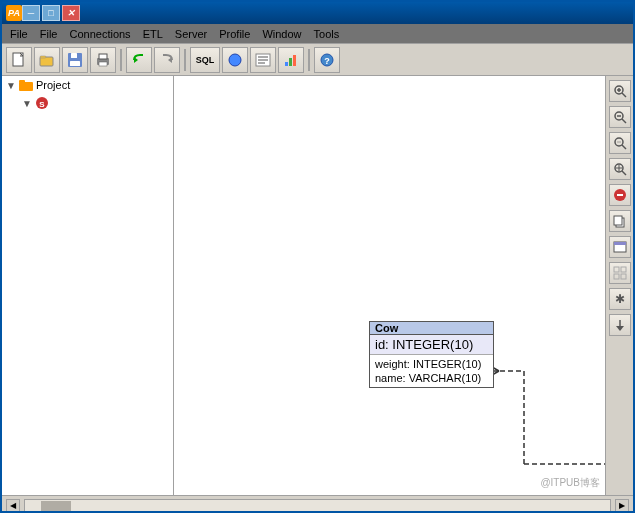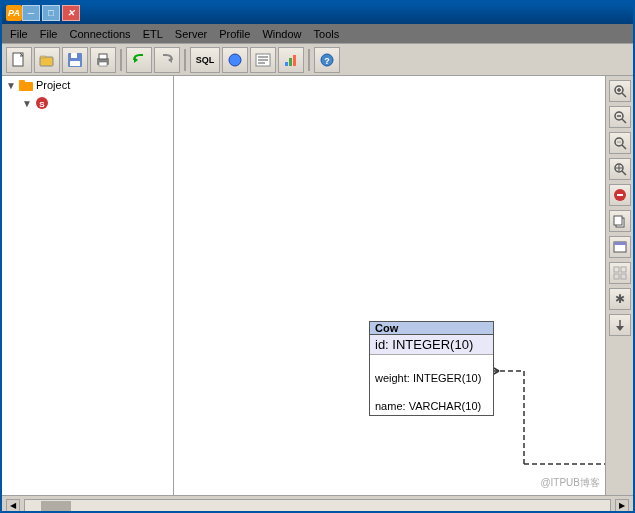--- a/index.html
+++ b/index.html
@@ -160,21 +160,20 @@
       padding: 2px 5px;
       font-size: 13px;
       border-bottom: 1px solid #aaa;
     }
     .er-table-fields {
       padding: 2px 5px;
       font-size: 11px;
     }
     .er-table-field {
       padding: 1px 0;
-      margin-top: 14px;
     }
 
     
     .right-sidebar {
       width: 28px;
       background: #d4d0c8;
       border-left: 1px solid #a0a0a0;
       display: flex;
       flex-direction: column;
       align-items: center;

